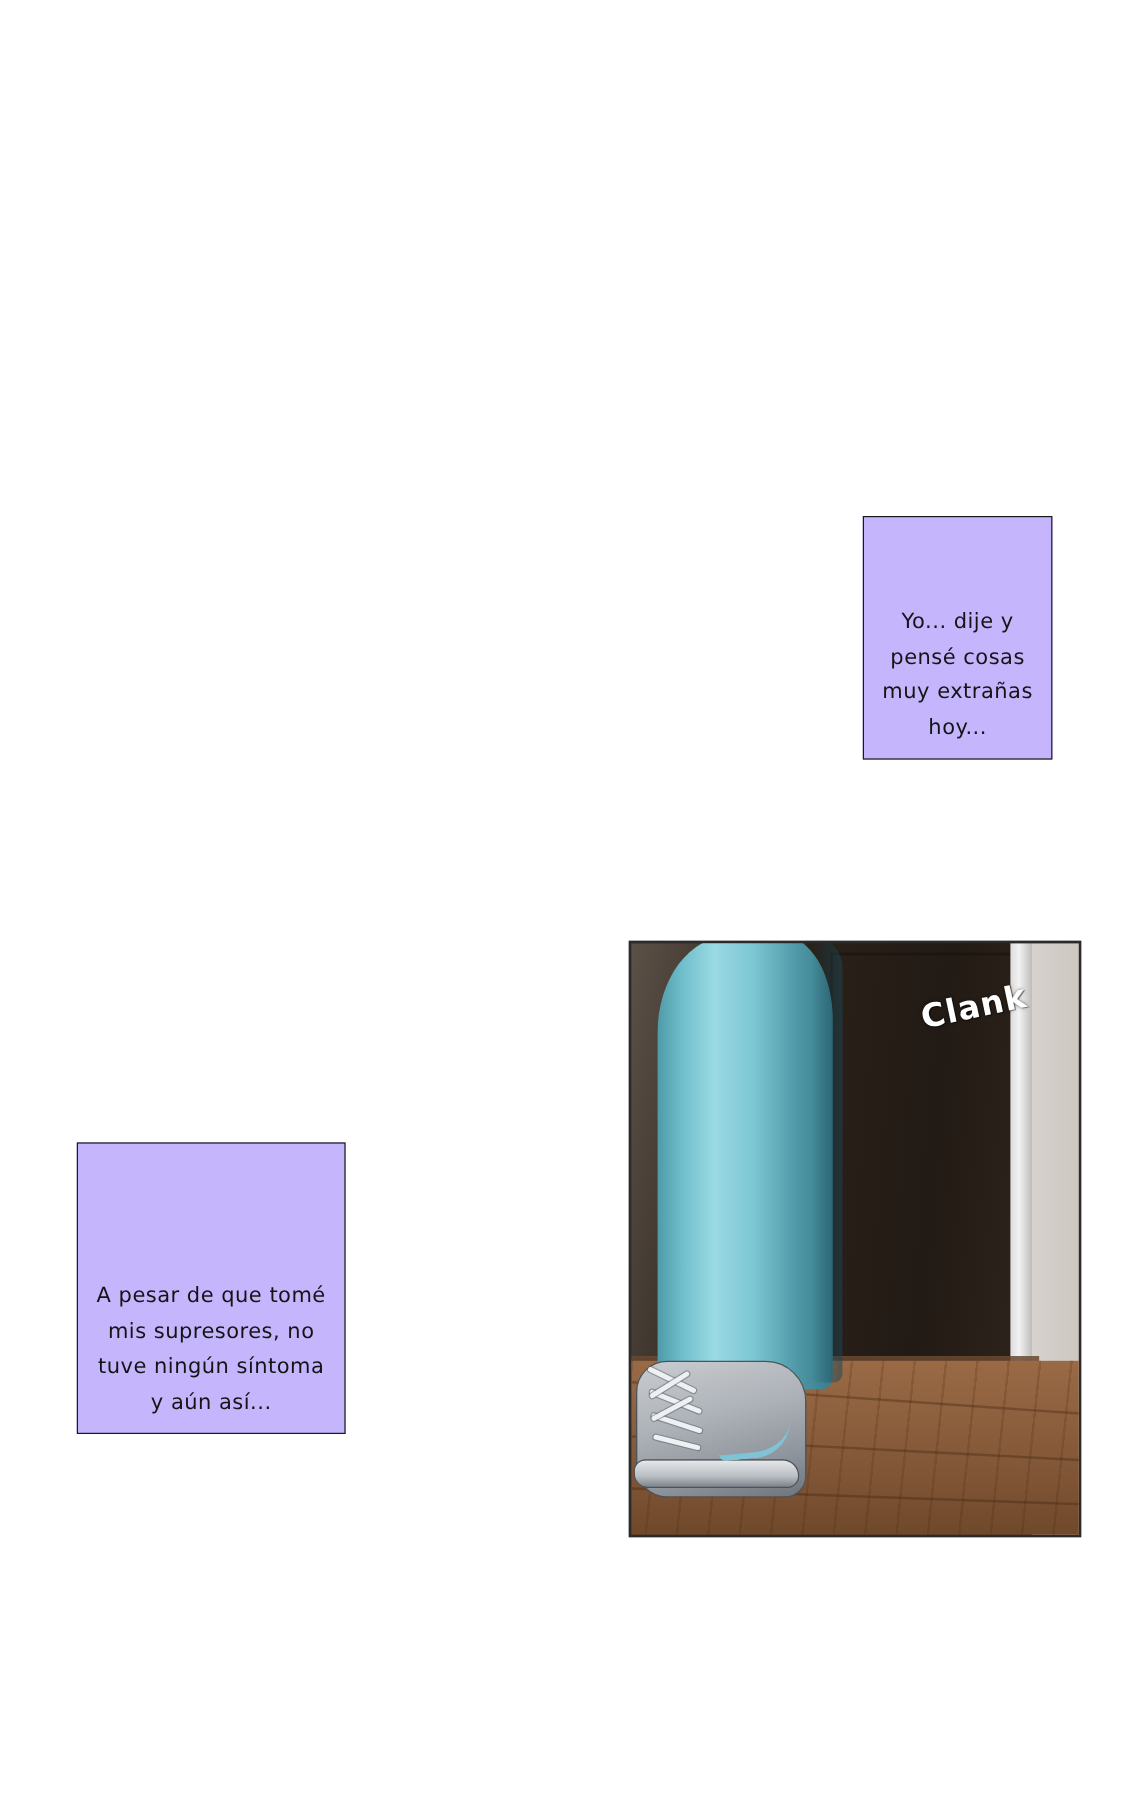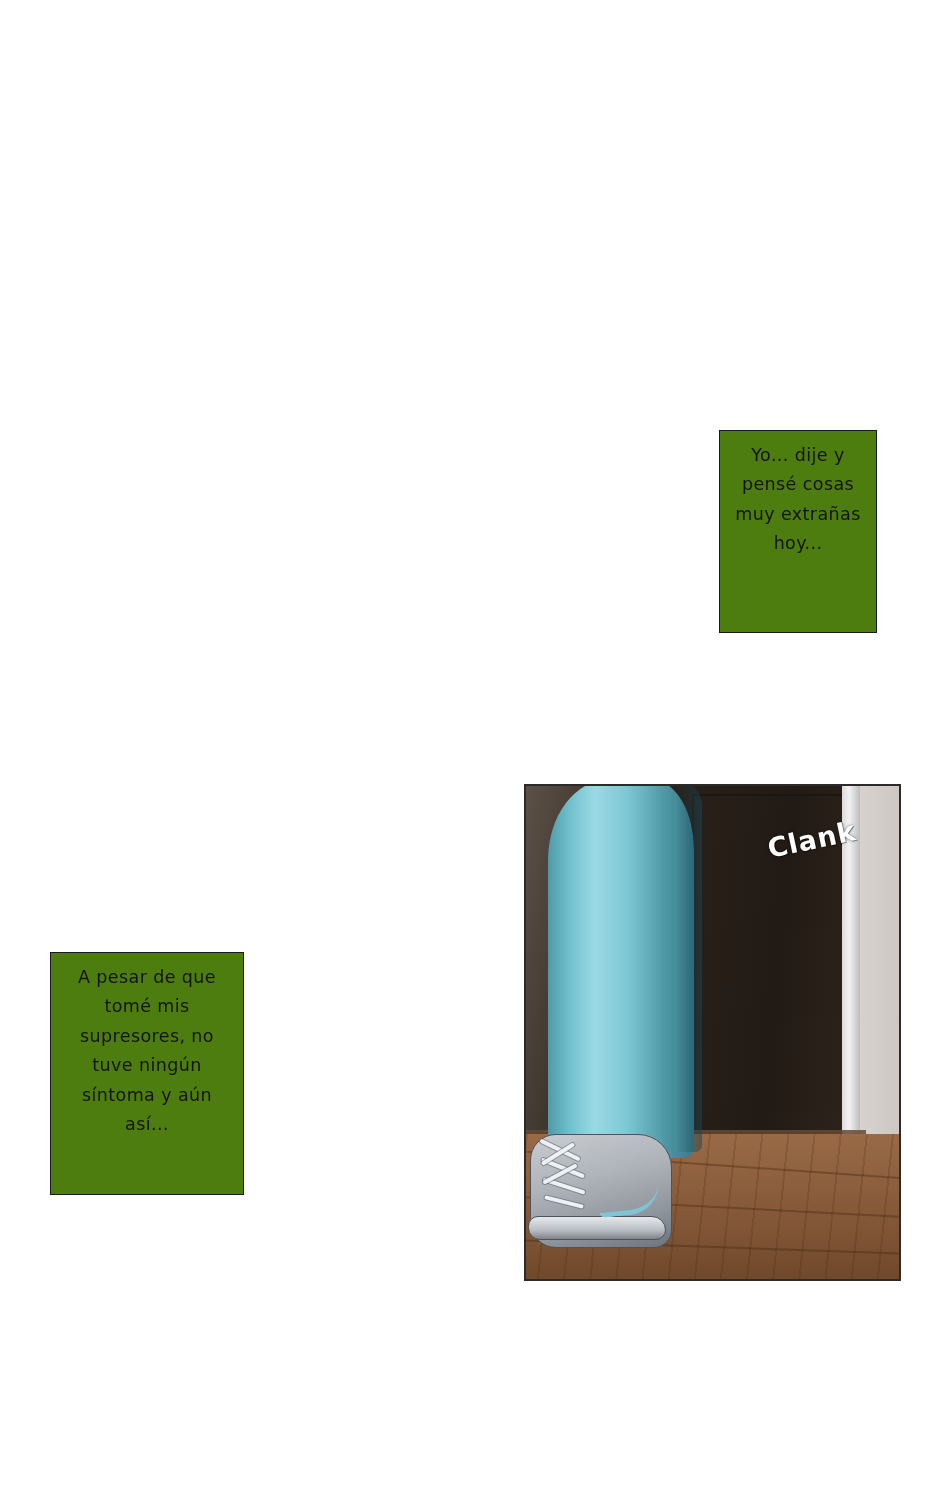--- a/index.html
+++ b/index.html
@@ -20,47 +20,47 @@
     left: 0; top: 0;
     width: 940px;
     height: 1504px;
     background: #ffffff;
   }
 
   
   .caption-box {
     position: absolute;
     box-sizing: border-box;
-    background: #4d7c0f;
+    background: #c4b5fd;
     border: 1.6px solid #1a1a1a;
     display: flex;
-    align-items: flex-start;
+    align-items: flex-end;
     justify-content: center;
     padding: 10px 12px;
   }
   .caption-text {
     font-family: "DejaVu Sans", sans-serif;
     font-size: 17.5px;
     line-height: 1.68;
     color: #141414;
     text-align: center;
     letter-spacing: 0.4px;
     white-space: pre-line;
   }
 
   #caption-top {
     left: 719px;
     top: 430px;
     width: 158px;
     height: 203px;
   }
   #caption-bottom {
-    left: 50px;
+    left: 64px;
     top: 952px;
-    width: 194px;
+    width: 224px;
     height: 243px;
   }
 
   
   .panel {
     position: absolute;
     left: 524px;
     top: 784px;
     width: 377px;
     height: 497px;

